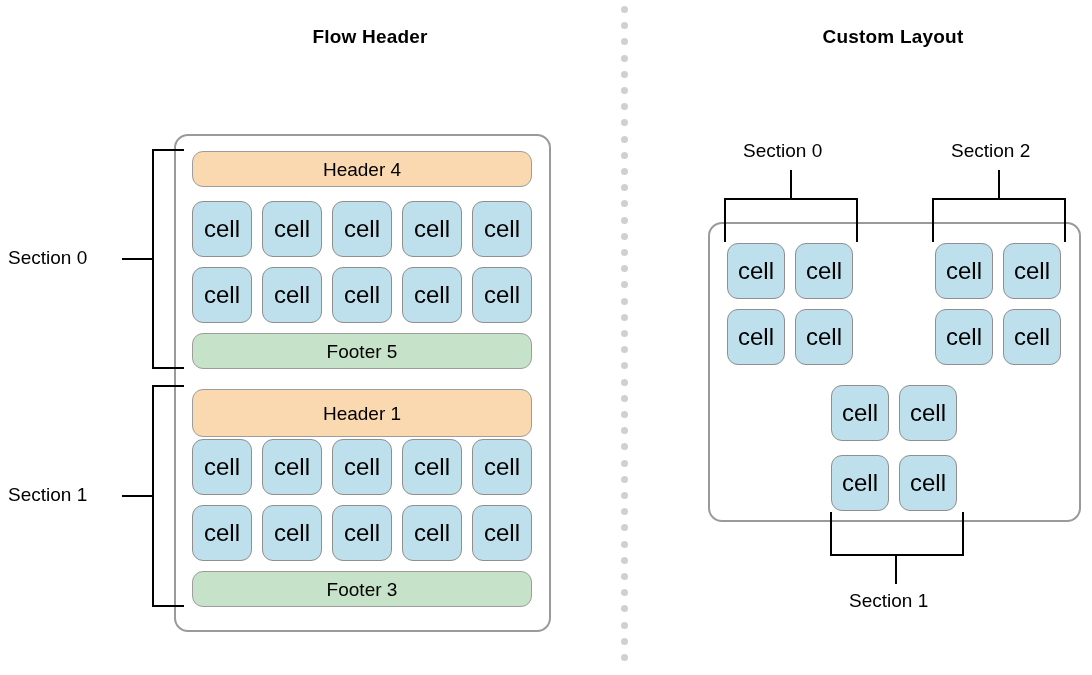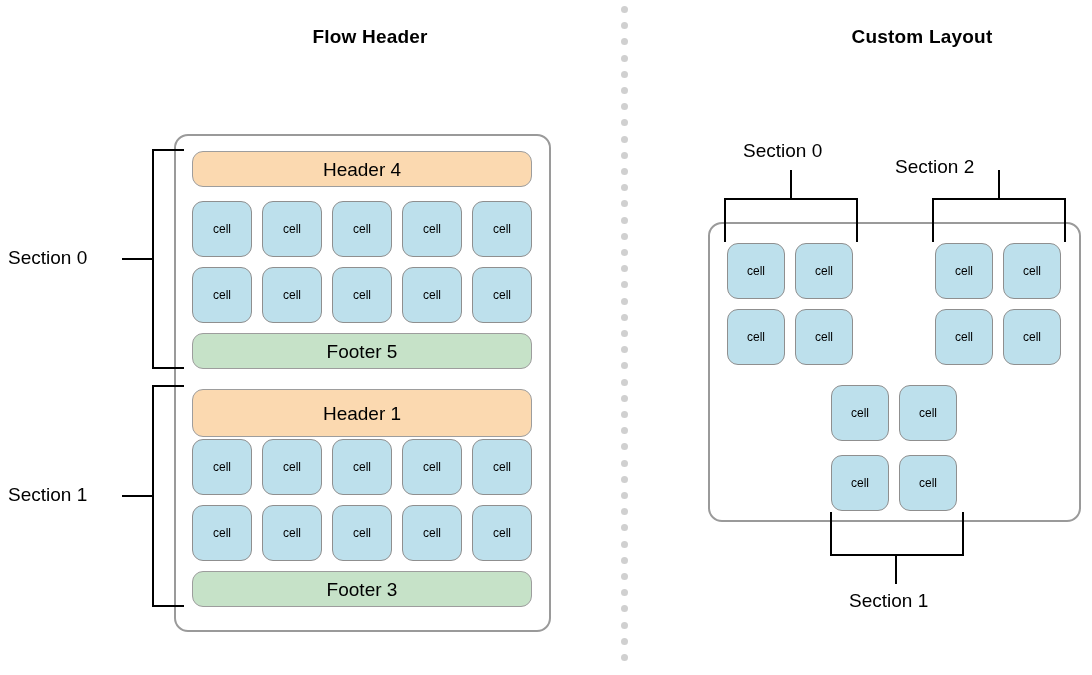--- a/index.html
+++ b/index.html
@@ -19,21 +19,21 @@
   
   .panel-title {
     position: absolute;
     font-size: 19px;
     font-weight: bold;
     text-align: center;
     white-space: nowrap;
     letter-spacing: 0.2px;
   }
   #title-flow   { left: 225px; top: 26px; width: 290px; }
-  #title-custom { left: 777px; top: 26px; width: 290px; }
+  #title-custom { left: 748px; top: 26px; width: 290px; }
 
   
   #divider {
     position: absolute;
     left: 621px;
     top: 6px;
     width: 7px;
     height: 664px;
   }
   #divider .dot {
@@ -74,21 +74,21 @@
   
   .cell {
     position: absolute;
     box-sizing: border-box;
     background: #bde0ec;
     border: 1.5px solid #8f8f8f;
     border-radius: 11px;
     display: flex;
     align-items: center;
     justify-content: center;
-    font-size: 12px;
+    font-size: 24px;
     line-height: 1;
   }
 
   
   .section-label {
     position: absolute;
     font-size: 19px;
     white-space: nowrap;
   }
 
@@ -202,21 +202,21 @@
 <div class="br-h" style="left:724px; top:198px; width:134px;"></div>
 <div class="br-v" style="left:724px; top:198px; height:44px;"></div>
 <div class="br-v" style="left:856px; top:198px; height:44px;"></div>
 <div class="br-v" style="left:790px; top:170px; height:30px;"></div>
 <div class="section-label" style="left:743px; top:140px;">Section 0</div>
 
 <div class="br-h" style="left:932px; top:198px; width:134px;"></div>
 <div class="br-v" style="left:932px; top:198px; height:44px;"></div>
 <div class="br-v" style="left:1064px; top:198px; height:44px;"></div>
 <div class="br-v" style="left:998px; top:170px; height:30px;"></div>
-<div class="section-label" style="left:895px; top:140px;margin-top:16px;">Section 2</div>
+<div class="section-label" style="left:951px; top:140px;">Section 2</div>
 
 <div class="br-v" style="left:830px; top:512px; height:44px;"></div>
 <div class="br-v" style="left:962px; top:512px; height:44px;"></div>
 <div class="br-h" style="left:830px; top:554px; width:134px;"></div>
 <div class="br-v" style="left:895px; top:554px; height:30px;"></div>
 <div class="section-label" style="left:849px; top:590px;">Section 1</div>
 
 <div class="cell" style="left:727px; top:243px; width:58px; height:56px;">cell</div>
 <div class="cell" style="left:795px; top:243px; width:58px; height:56px;">cell</div>
 <div class="cell" style="left:727px; top:309px; width:58px; height:56px;">cell</div>

